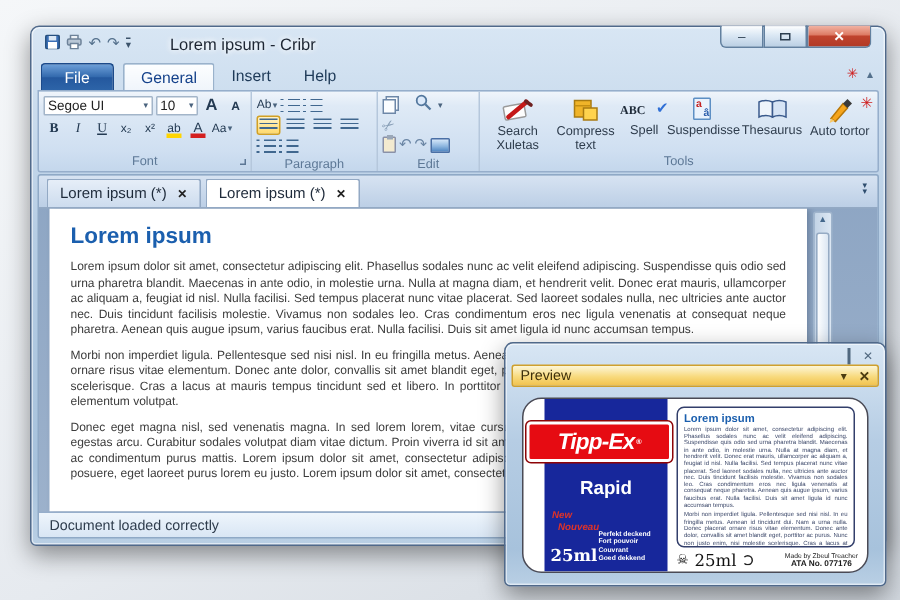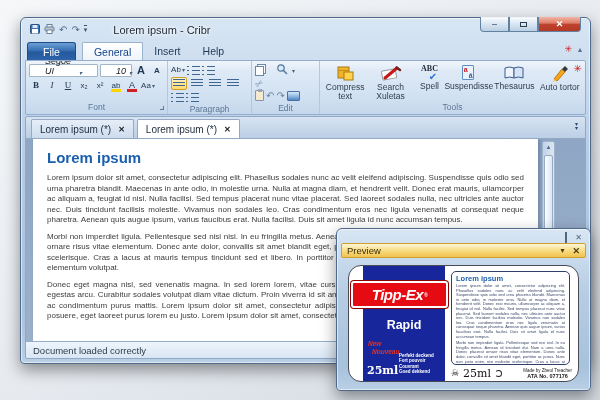--- a/index.html
+++ b/index.html
@@ -39,22 +39,22 @@
       border-radius:2px 2px 0 0; color:#15428b; }
   .tabrow-right { position:absolute; right:4px; top:3px; display:flex; gap:6px; align-items:center; }
   .spark { color:#cf2020; font-size:9px; }
   .collapse { color:#54708c; font-size:8px; }
   
   .ribbon { height:55px; background:linear-gradient(#f0f5fb,#dfeaf6 18%,#cfdff1 75%,#c4d7ec);
       border:1px solid #96aecb; border-radius:0 2px 2px 2px; display:flex; overflow:hidden; position:relative; }
   .group { display:flex; flex-direction:column; border-right:1px solid #b5c7dc; padding:2px 3px 0; position:relative; flex:0 0 auto; }
   .gcap { margin-top:auto; text-align:center; font-size:8.5px; color:#5d7896; padding:1px 0 2px; }
   .frow,.prow { display:flex; align-items:center; gap:2px; height:14px; margin-bottom:1px; }
-  .combo { background:#fff; border:1px solid #a3b5c9; height:13px; display:flex; align-items:flex-end;
-      font-size:9px; color:#222; padding:0 15px; border-radius:1px;font-style:italic; }
+  .combo { background:#fff; border:1px solid #a3b5c9; height:13px; display:flex; align-items:center;
+      font-size:9px; color:#222; padding:0 2px; border-radius:1px; }
   .combo .ca { margin-left:auto; font-size:6px; color:#4a637e; padding-left:3px; }
   .mbtn { min-width:14px; height:13px; display:flex; align-items:center; justify-content:center;
       font-size:9px; color:#243a52; border-radius:2px; position:relative; }
   .mb-b { font-weight:bold; font-family:"Liberation Serif",serif; }
   .mb-i { font-style:italic; font-family:"Liberation Serif",serif; }
   .mb-u { text-decoration:underline; font-family:"Liberation Serif",serif; }
   .mini { font-size:8px; }
   .bigA { font-weight:bold; font-size:11px; }
   .smallA { font-weight:bold; font-size:8px; }
   .carr { font-size:6px; color:#4a637e; margin-left:1px; }
@@ -78,21 +78,21 @@
   .ic-paste::before { content:""; position:absolute; left:2px; top:-2px; width:4px; height:3px; background:#9aa7b8; }
   .ic-img { width:13px; height:10px; border:1px solid #4a6fa5; border-radius:1px;
       background:linear-gradient(180deg,#d5e7f9 0%,#8fb7e0 55%,#4f86c2 100%); }
   .ur { font-size:10px; color:#6b86a5; line-height:10px; }
   
   .tools { flex:1 1 auto; display:flex; flex-direction:column; border-right:none; min-width:0; }
   .trow { display:flex; align-items:flex-start; gap:1px; }
   .tool { width:45px; display:flex; flex-direction:column; align-items:center; text-align:center;
       font-size:8.5px; line-height:8.5px; color:#2e3c4c; padding-top:1px; }
   .tool svg { display:block; }
-  .ic-spell { display:flex; flex-direction:column; align-items:center; height:18px; }
+  .ic-spell { display:flex; flex-direction:row; align-items:center; height:18px; }
   .ic-spell .abc { font-size:8px; font-weight:bold; font-family:"Liberation Serif",serif; color:#1e2a38; line-height:9px; }
   .ic-spell .chk { color:#2f6fd6; font-size:10px; line-height:8px; margin-left:7px; }
   .ic-tr { position:relative; width:16px; height:18px; }
   .ic-tr .pg { position:absolute; left:1px; top:1px; width:12px; height:15px; background:#eaf2fc; border:1px solid #5d8fc4; border-radius:1px; }
   .ic-tr .la { position:absolute; left:3px; top:2px; font-size:7px; color:#c42020; font-weight:bold; }
   .ic-tr .lb { position:absolute; left:8px; top:8px; font-size:7px; color:#2a5caa; font-weight:bold; }
   .ribcorner { position:absolute; right:3px; top:2px; color:#cf2020; font-size:10px; }
   
   .workspace { flex:1; margin-top:1px; display:flex; flex-direction:column; border:1px solid #8fa9c6;
       border-radius:2px; overflow:hidden; background:linear-gradient(#8da5c3,#9db2cc); }
@@ -278,37 +278,37 @@
         <span class="ur">↷</span>
         <span class="ic-img"></span>
       </div>
       <div class="gcap">Edit</div>
     </div>
 
     <div class="group tools">
       <div class="trow">
         <div class="tool">
           <span>
+              <svg width="22" height="19" viewBox="0 0 22 19">
+                <rect x="2" y="6" width="14" height="9" rx="1" transform="rotate(-10 9 10)" fill="#fdfdfd" stroke="#9a9a9a"></rect>
+                <path d="M5 14 L17 4" stroke="#c41818" stroke-width="3" stroke-linecap="round"></path>
+                <path d="M16.5 3.5 l3.5 2.5" stroke="#6e2020" stroke-width="2.4" stroke-linecap="round"></path>
+              </svg>
+            </span>
+          <span>Search Xuletas</span>
+        </div>
+        <div class="tool">
+          <span>
               <svg width="20" height="19" viewBox="0 0 20 19">
                 <rect x="3" y="3" width="11" height="11" fill="#f0b429" stroke="#a97b12"></rect>
                 <path d="M3 6.5 h11" stroke="#c58f13"></path>
                 <rect x="9" y="8" width="9" height="8" fill="#ffd34e" stroke="#a97b12"></rect>
               </svg>
             </span>
           <span>Compress text</span>
-        </div>
-        <div class="tool">
-          <span>
-              <svg width="22" height="19" viewBox="0 0 22 19">
-                <rect x="2" y="6" width="14" height="9" rx="1" transform="rotate(-10 9 10)" fill="#fdfdfd" stroke="#9a9a9a"></rect>
-                <path d="M5 14 L17 4" stroke="#c41818" stroke-width="3" stroke-linecap="round"></path>
-                <path d="M16.5 3.5 l3.5 2.5" stroke="#6e2020" stroke-width="2.4" stroke-linecap="round"></path>
-              </svg>
-            </span>
-          <span>Search Xuletas</span>
         </div>
         <div class="tool" style="width:32px">
           <span class="ic-spell">
             <span class="abc">ABC</span>
             <span class="chk">✔</span>
           </span>
           <span>Spell</span>
         </div>
         <div class="tool">
           <span class="ic-tr">

